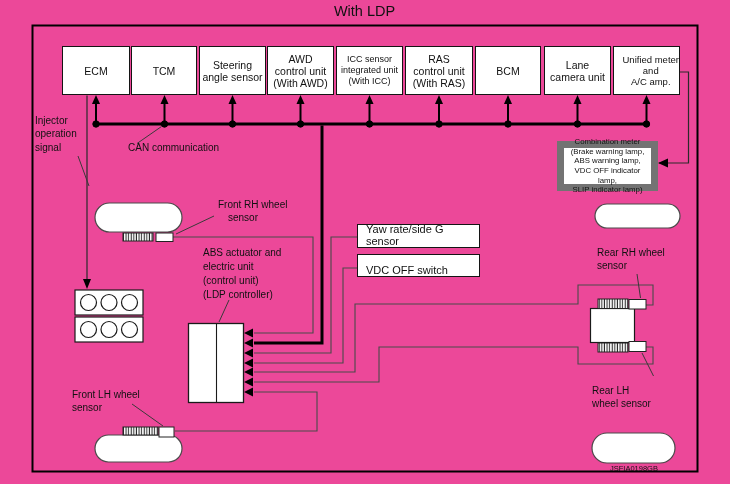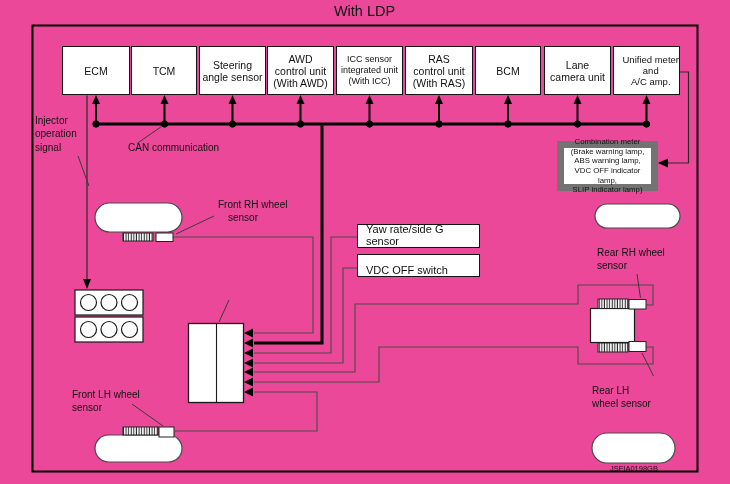--- a/index.html
+++ b/index.html
@@ -224,20 +224,24 @@
   <div class="sidebox" style="left:357px;top:254px;width:123px;height:23px">
     <span>VDC OFF switch</span>
   </div>
 
   <div class="lbl" style="left:35px;top:114px">Injector
 operation
 signal</div>
   <div class="lbl" style="left:128px;top:141px">CAN communication</div>
   <div class="lbl hang" style="left:218px;top:198px">Front RH wheel
 sensor</div>
+  <div class="lbl abs4" style="left:203px;top:246px">ABS actuator and
+electric unit
+(control unit)
+(LDP controller)</div>
   <div class="lbl" style="left:72px;top:388px">Front LH wheel
 sensor</div>
   <div class="lbl" style="left:597px;top:246px">Rear RH wheel
 sensor</div>
   <div class="lbl" style="left:592px;top:384px">Rear LH
 wheel sensor</div>
 
   <div class="figcode">JSFIA0198GB</div>
 </div>
 

